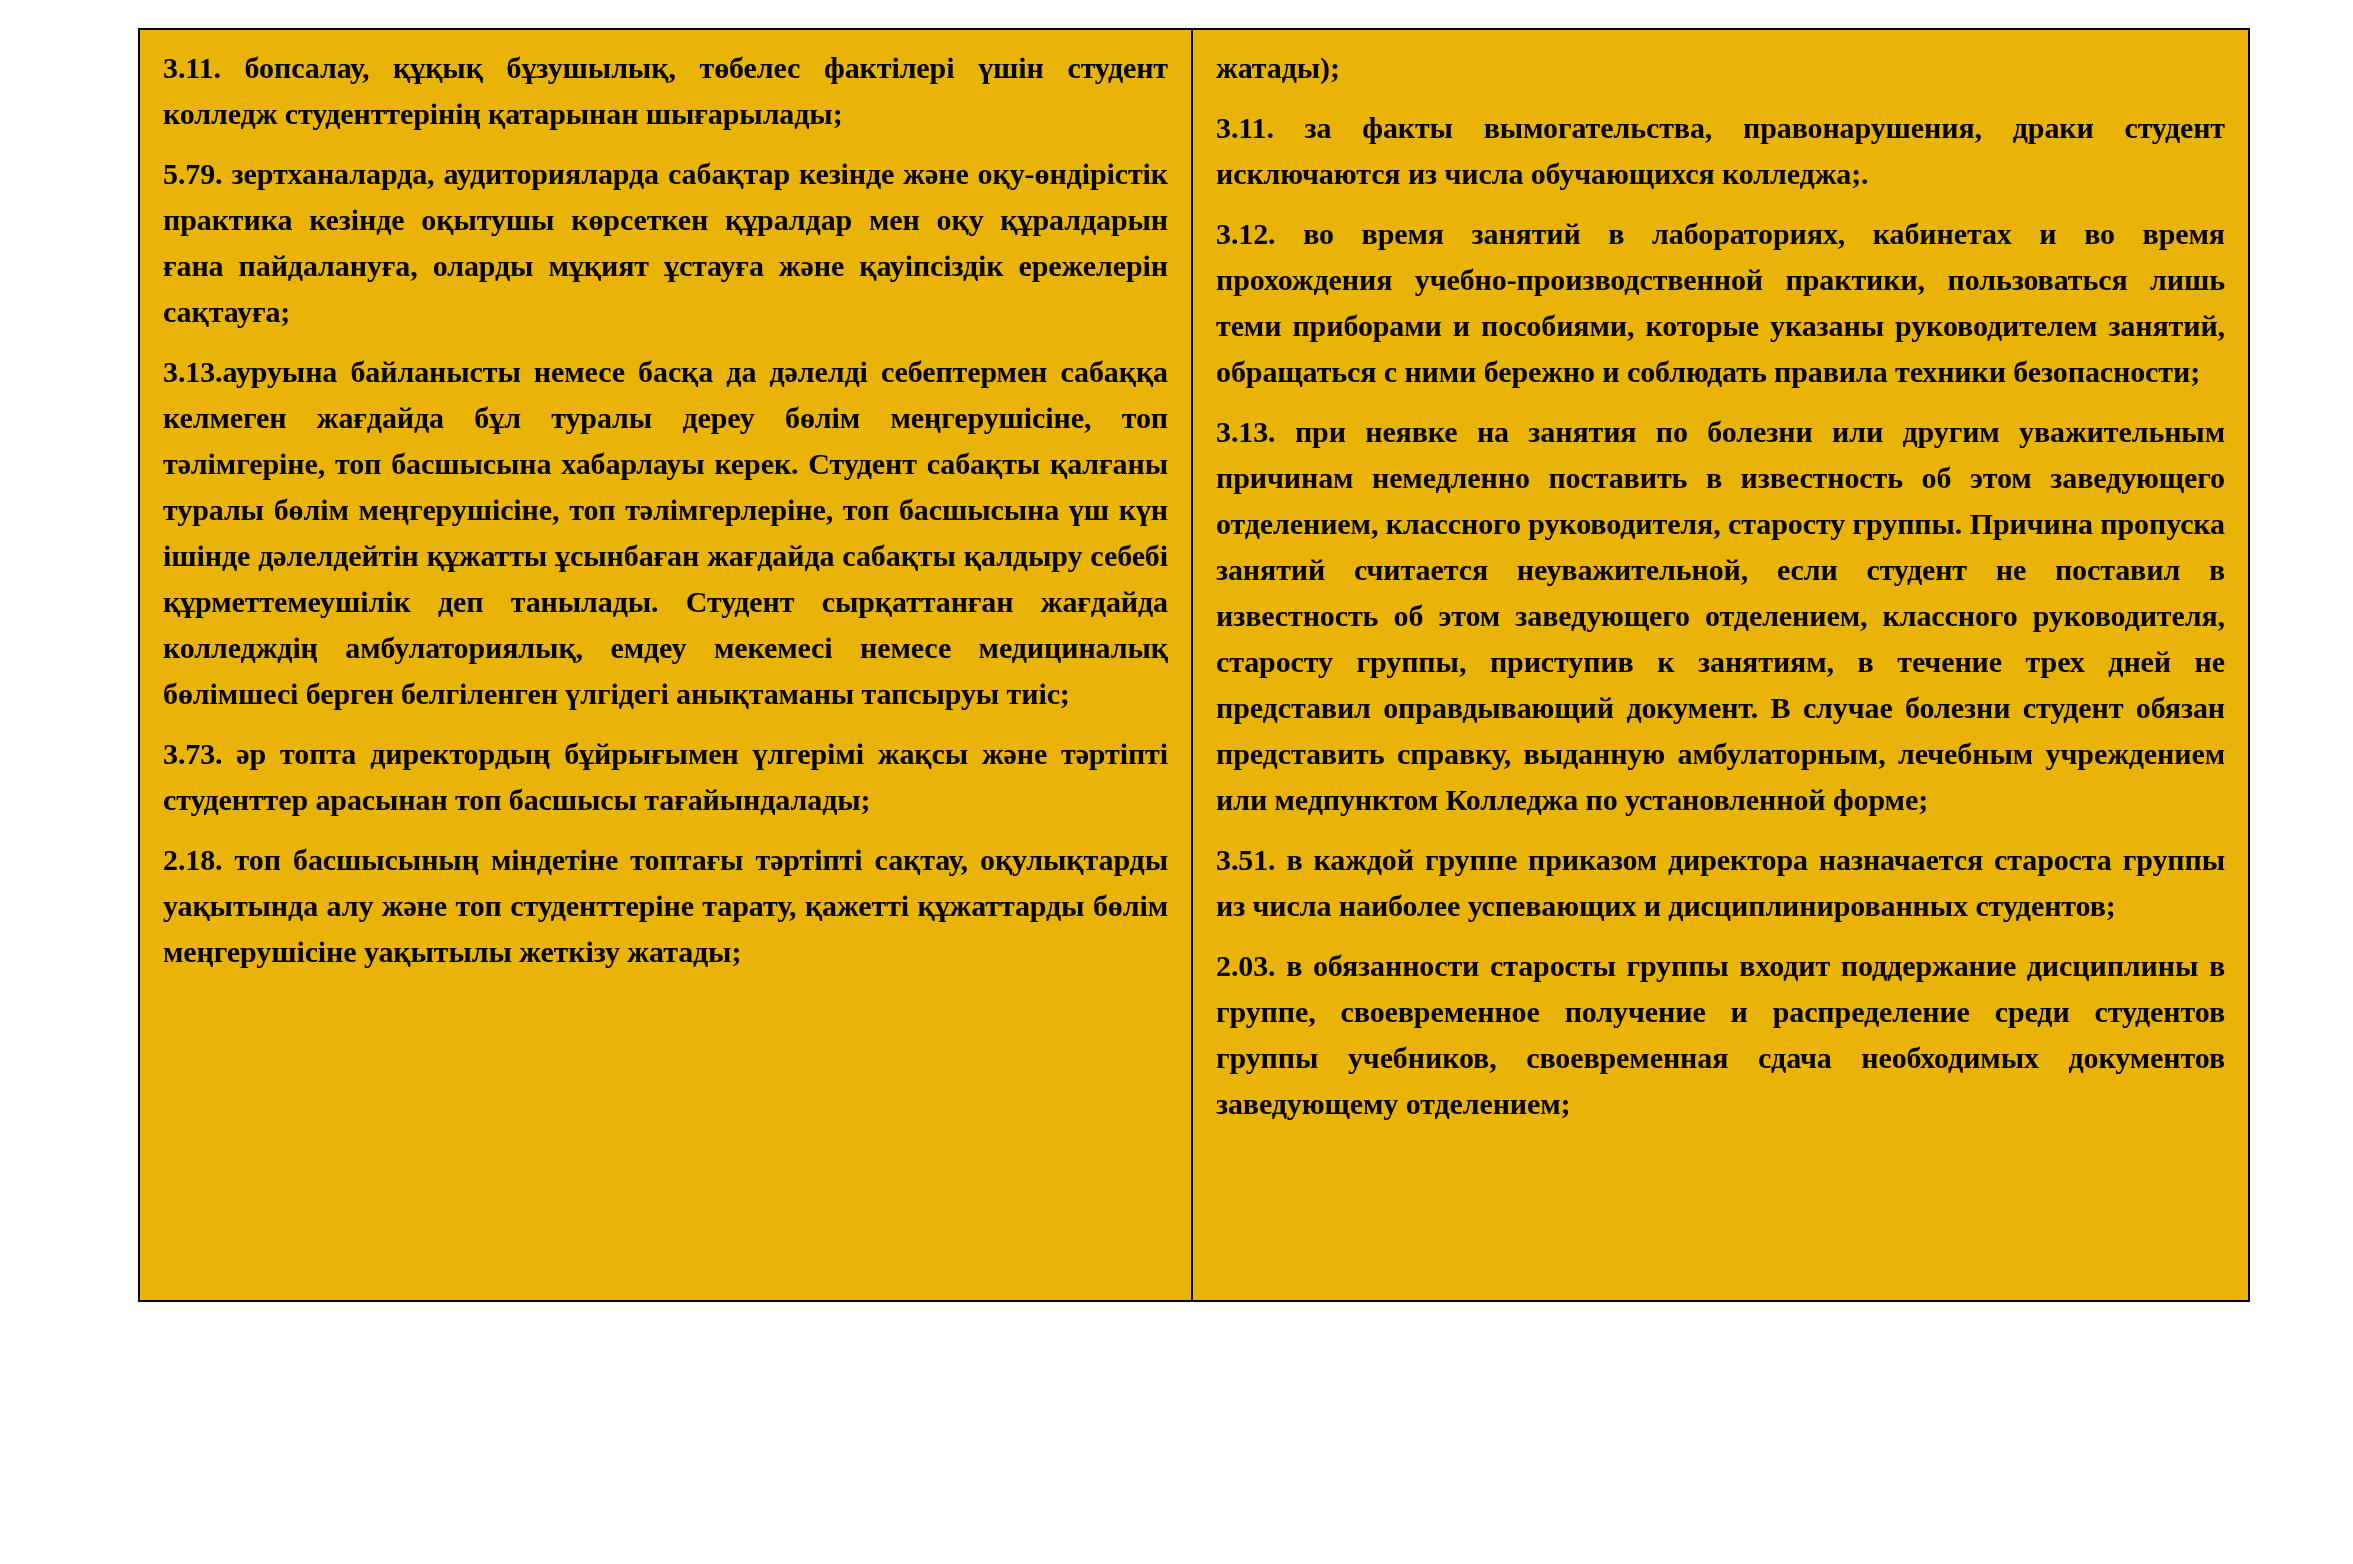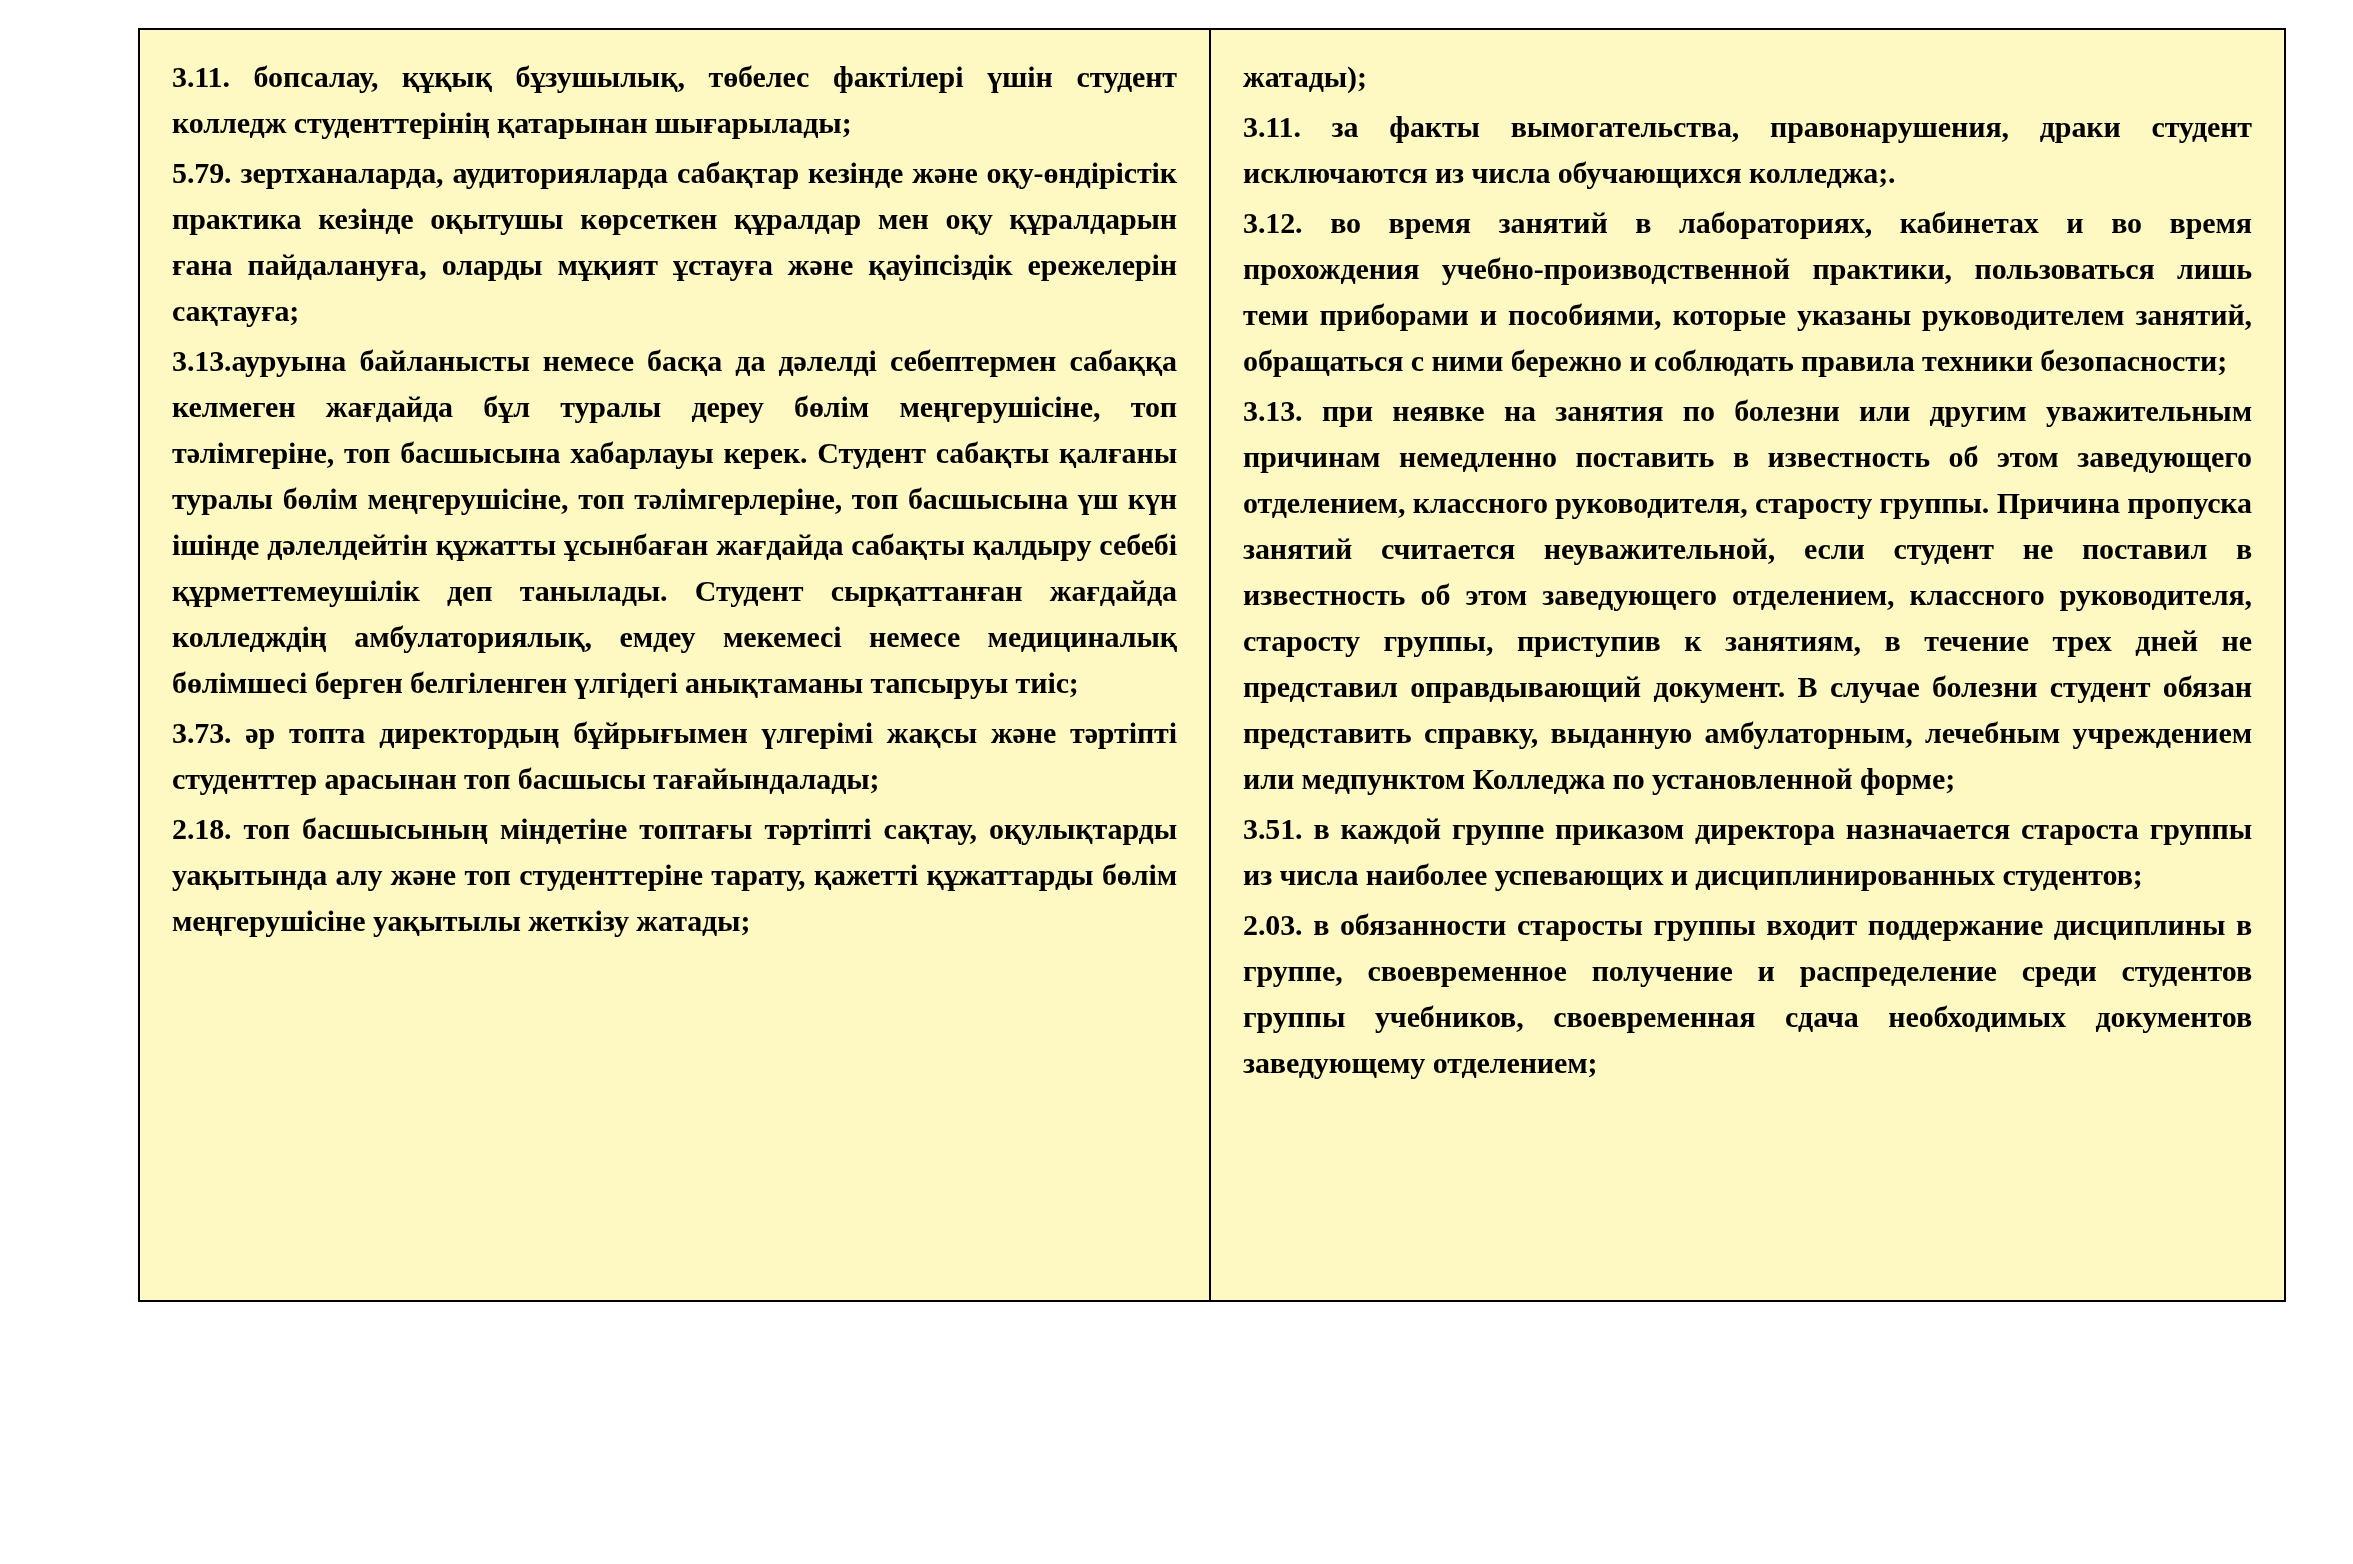--- a/index.html
+++ b/index.html
@@ -28,22 +28,22 @@
     left: 138px;
     top: 28px;
     width: 2106px;
     height: 1274px;
     border-collapse: collapse;
     table-layout: fixed;
   }
   .doc-table td {
     border: 2.7px solid #000000;
     vertical-align: top;
-    padding: 9px;
-    background: #fef9c3;
+    padding: 0;
+    background: #eab308;
   }
   .col-kk { width: 1051px; }
   .col-ru { width: 1055px; }
 
   .cell-inner {
     padding: 15px 23px 6.7px 23px;
   }
 
   
   .para {
@@ -51,21 +51,21 @@
     font-size: 30px;
     line-height: 46px;
     font-weight: bold;
     text-align: justify;
     text-justify: inter-word;
     letter-spacing: -0.1px;
     word-spacing: 0px;
     -webkit-font-smoothing: none;
   }
   .para + .para {
-    margin-top: 4px;
+    margin-top: 14px;
   }
   
   .gap-lg { margin-top: 59px; }
 
   .kk .para { line-height: 46px; }
   .ru .para { line-height: 46px; }
 </style>
 </head>
 <body>
 

